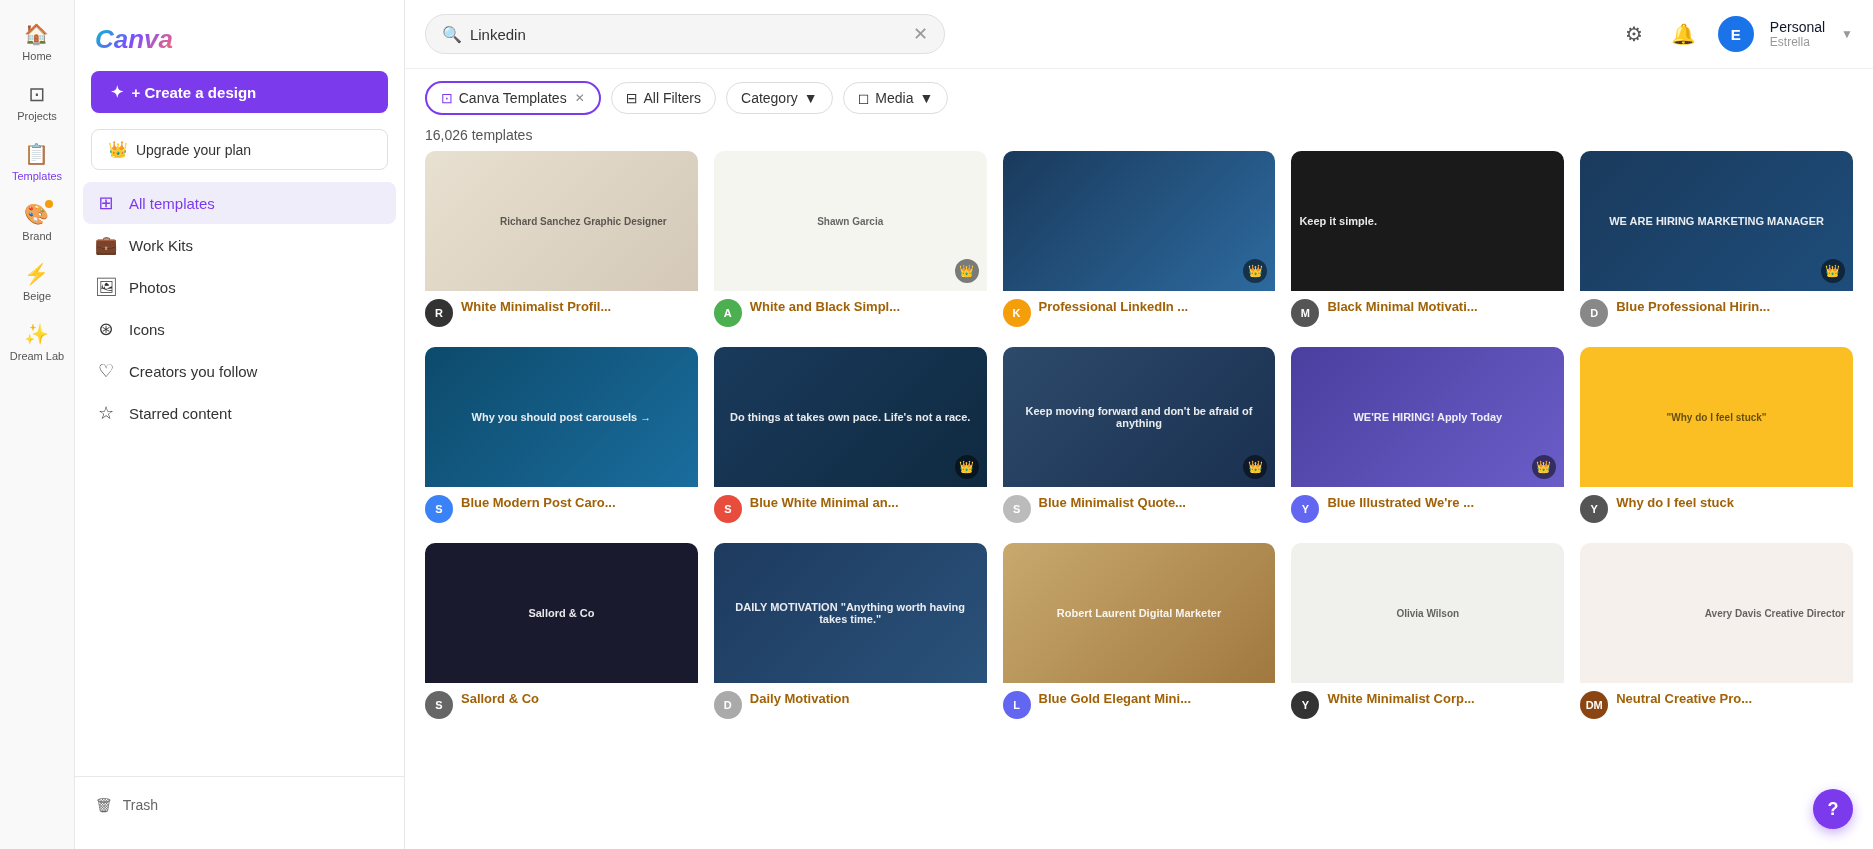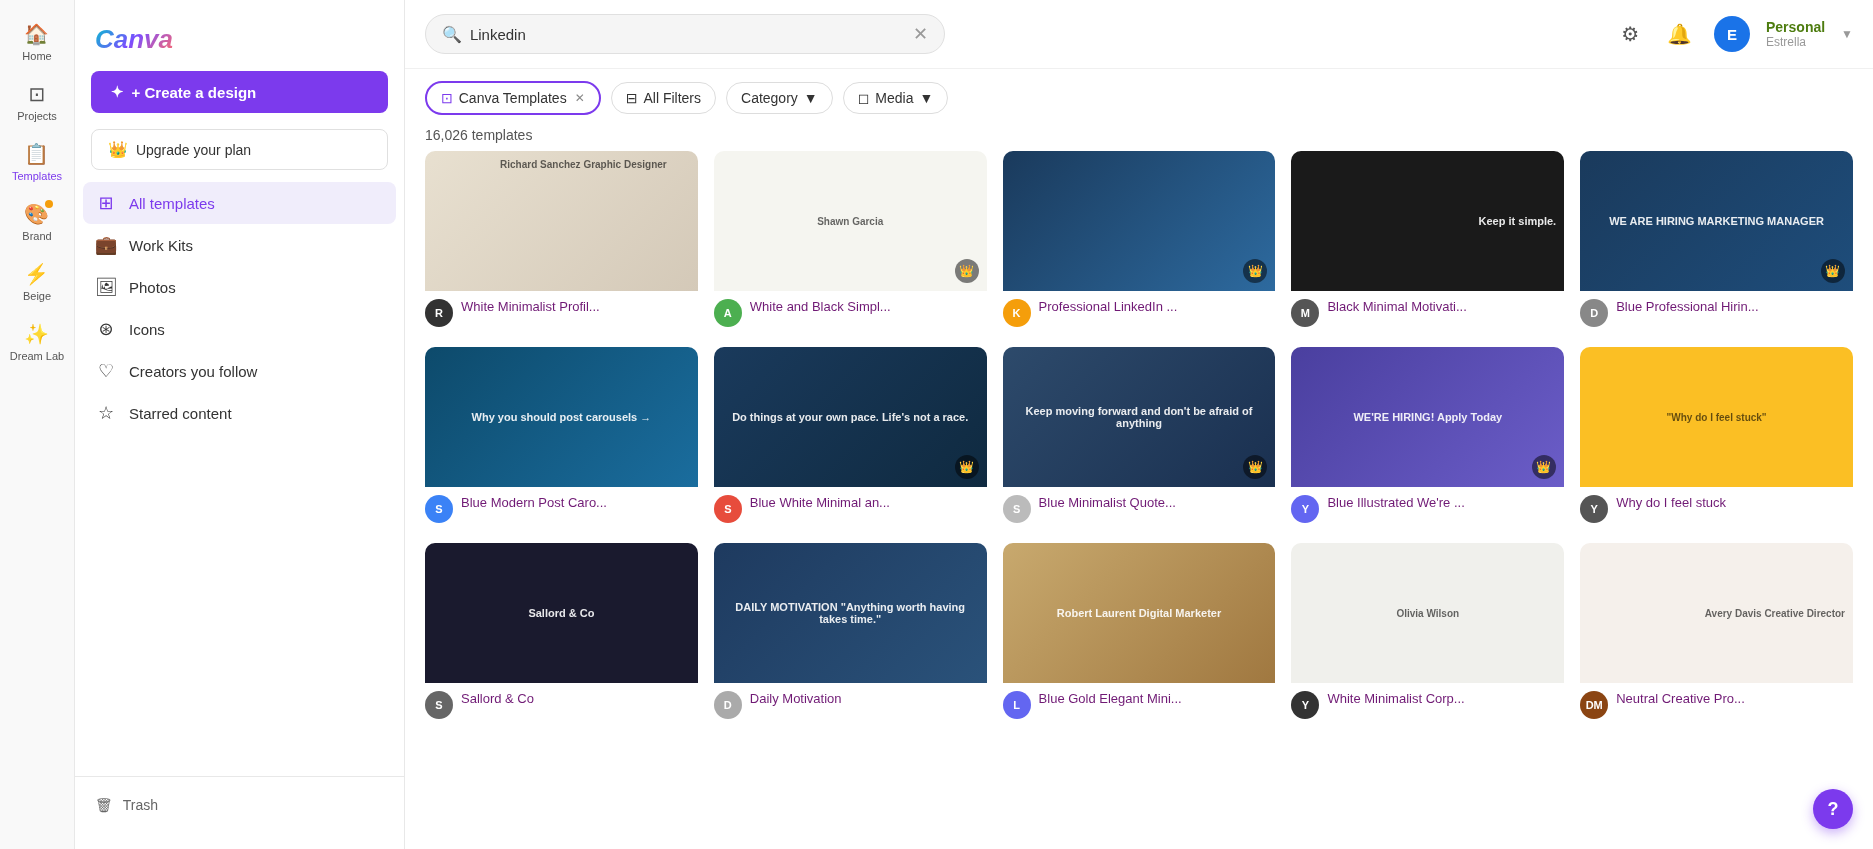--- a/index.html
+++ b/index.html
@@ -200,21 +200,21 @@
       justify-content: center;
       font-weight: 700;
       font-size: 15px;
       cursor: pointer;
     }
     .user-info {
       display: flex;
       flex-direction: column;
       cursor: pointer;
     }
-    .user-name { font-size: 14px; font-weight: 700; color: #4d7c0f; }
+    .user-name { font-size: 14px; font-weight: 400; color: #0f172a; }
     .user-plan { font-size: 12px; color: #999; }
 
     
     .filter-bar {
       display: flex;
       align-items: center;
       gap: 10px;
       padding: 12px 20px;
       background: #fff;
     }
@@ -275,39 +275,39 @@
       width: 100%;
       height: 140px;
       position: relative;
       overflow: hidden;
     }
 
     
     .thumb-white-minimal {
       background: linear-gradient(135deg, #e8e0d0 0%, #d4c9b8 100%);
       display: flex;
-      align-items: flex-start;
+      align-items: center;
       justify-content: center;
       padding-left: 44px;
     }
     .thumb-white-black {
       background: #f5f5f0;
       display: flex; align-items: center; justify-content: center;
     }
     .thumb-beige {
       background: #e8ddd0;
       display: flex; align-items: center; justify-content: center;
     }
     .thumb-professional {
       background: linear-gradient(135deg, #1a3a5c, #2d6a9f);
       display: flex; align-items: center; justify-content: center;
     }
     .thumb-black-minimal {
       background: #1a1a1a;
-      display: flex; align-items: center; justify-content: flex-end;
+      display: flex; align-items: center; justify-content: flex-start;
     }
     .thumb-hiring {
       background: linear-gradient(135deg, #1a3a5c, #1e4d7b);
       display: flex; align-items: center; justify-content: center;
     }
     .thumb-blue-carousel {
       background: linear-gradient(135deg, #0d4a6b, #1a6d9e);
       display: flex; align-items: center; justify-content: center;
     }
     .thumb-motivation {
@@ -390,22 +390,22 @@
       display: flex;
       align-items: center;
       justify-content: center;
       font-size: 11px;
       font-weight: 700;
       color: #fff;
     }
     .card-text { flex: 1; min-width: 0; }
     .card-title {
       font-size: 13px;
-      font-weight: 400;
-      color: #701a75;
+      font-weight: 700;
+      color: #a16207;
       white-space: nowrap;
       overflow: hidden;
       text-overflow: ellipsis;
     }
 
     
     .help-btn {
       position: fixed;
       bottom: 20px;
       right: 20px;
@@ -642,21 +642,21 @@
       <div class="card-info">
         <div class="card-avatar" style="background:#3b82f6">S</div>
         <div class="card-text">
           <div class="card-title">Blue Modern Post Caro...</div>
 
         </div>
       </div>
     </div>
         <div class="template-card">
       <div class="card-thumb thumb-motivation">
-        <div class="thumb-text">Do things at your own pace. Life's not a race.</div>
+        <div class="thumb-text">Do things at takes own pace. Life's not a race.</div>
         <div class="crown-badge">👑</div>
       </div>
       <div class="card-info">
         <div class="card-avatar" style="background:#e74c3c">S</div>
         <div class="card-text">
           <div class="card-title">Blue White Minimal an...</div>
 
         </div>
       </div>
     </div>

